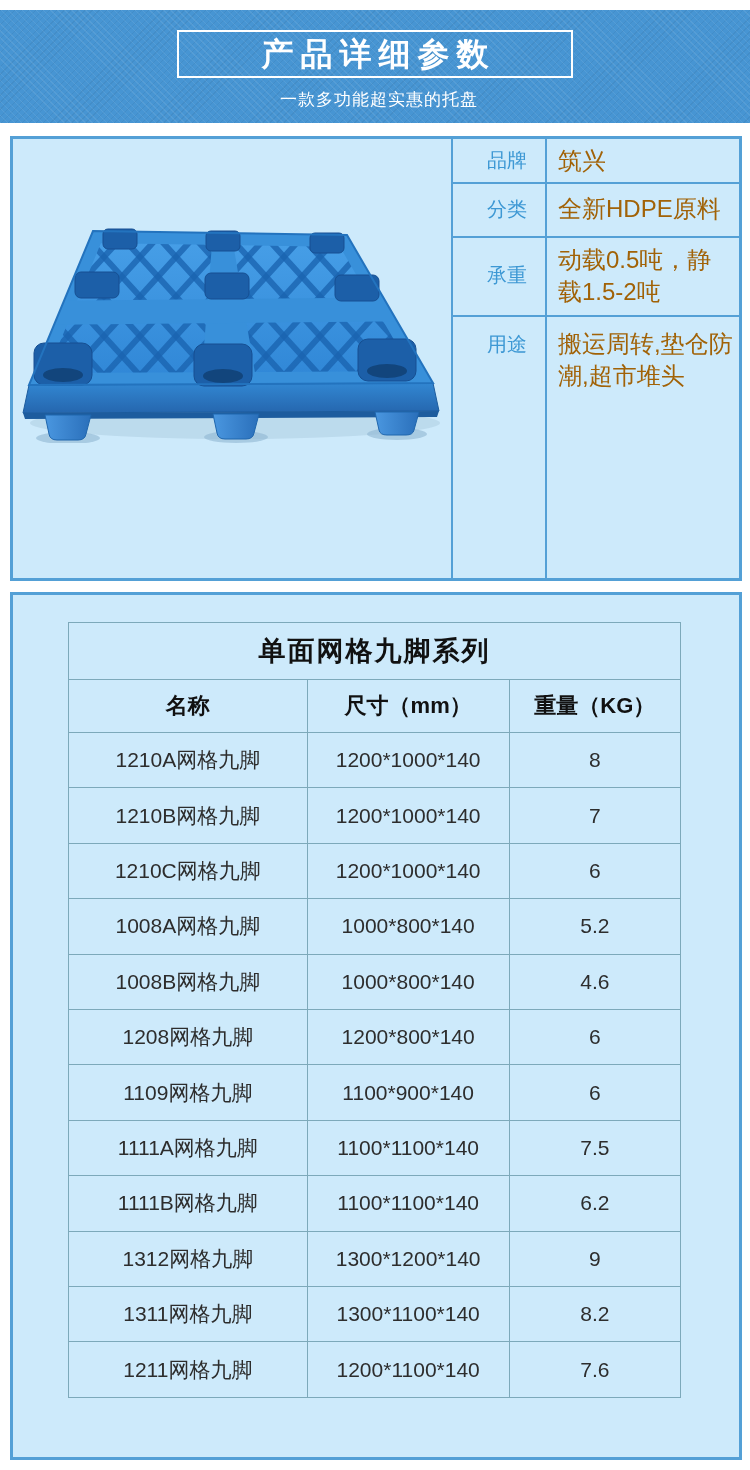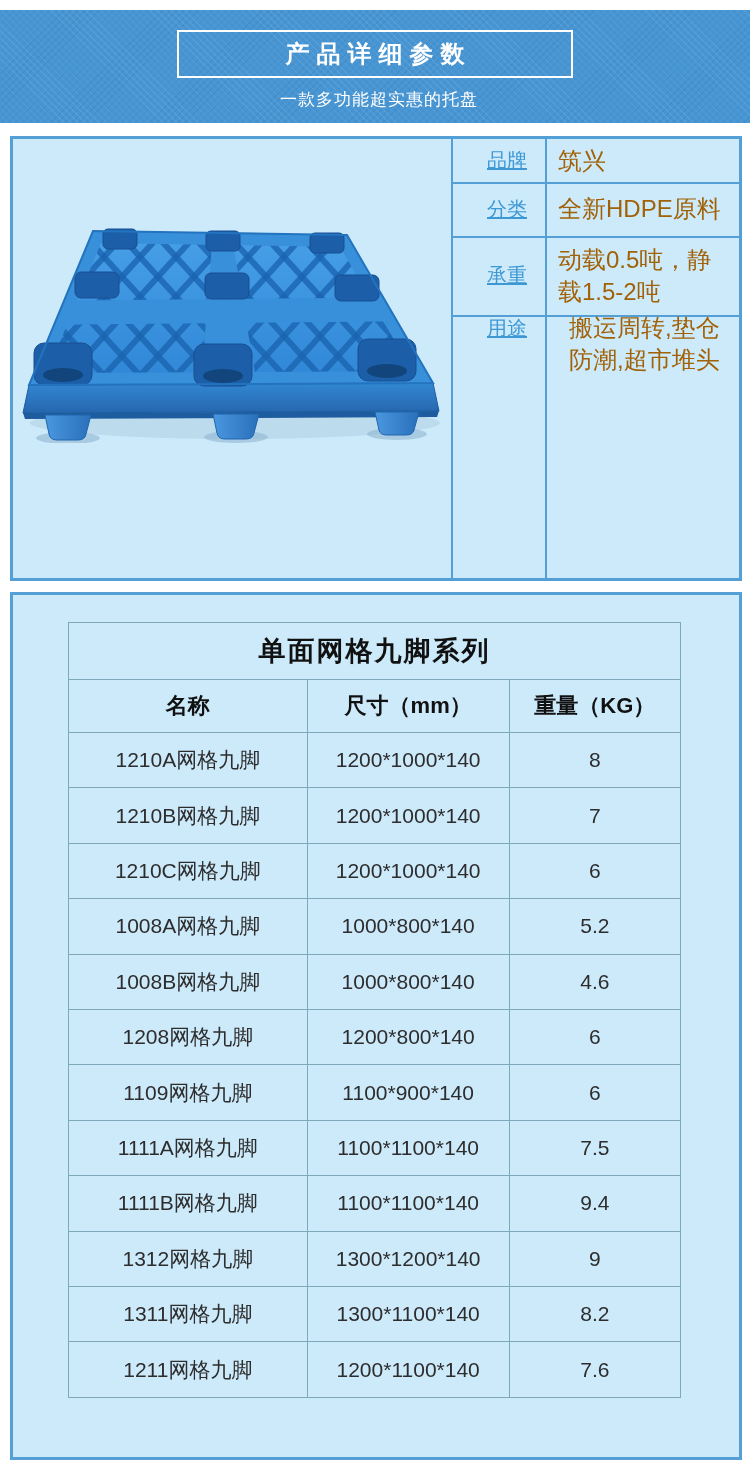--- a/index.html
+++ b/index.html
@@ -16,21 +16,21 @@
     background-image:
       repeating-linear-gradient(45deg, rgba(255,255,255,.08) 0, rgba(255,255,255,.08) 1px, transparent 1px, transparent 5px),
       repeating-linear-gradient(135deg, rgba(0,0,0,.05) 0, rgba(0,0,0,.05) 1px, transparent 1px, transparent 5px);
   }
   .title-box {
     position:absolute; left:50%; transform:translateX(-50%); top:20px;
     width:392px; height:44px; border:2px solid #ffffff;
     display:flex; align-items:center; justify-content:center; overflow:visible;
   }
   .title-box h1 {
-    margin:8px; font-size:24px; font-weight:bold; color:#ffffff;
+    margin:8px; font-size:32px; font-weight:bold; color:#ffffff;
     letter-spacing:7px; padding-left:7px; white-space:nowrap; line-height:1;
   }
   .banner-subtitle {
     position:absolute; top:78px; left:4px; width:100%; text-align:center;
     color:#ffffff; font-size:17px; letter-spacing:1px;
   }
 
   
   .card {
     position:absolute; left:10px; width:726px;
@@ -42,35 +42,35 @@
   
   .spec-vline { position:absolute; top:0; bottom:0; width:2px; background:#54a0d6; }
   .v1 { left:438px; } .v2 { left:532px; }
   .spec-hline { position:absolute; left:438px; right:0; height:2px; background:#54a0d6; }
   .h1 { top:43px; } .h2 { top:97px; } .h3 { top:176px; }
 
   .spec-row { position:absolute; left:0; right:0; }
   .row0 { top:0;     height:43px; }
   .row1 { top:43px;  height:54px; }
   .row2 { top:97px;  height:79px; }
-  .row3 { top:160px; height:263px; }
+  .row3 { top:176px; height:263px; }
   .spec-label {
     position:absolute; left:438px; width:112px; height:100%;
     display:flex; align-items:center; justify-content:center;
-    color:#3d98d4; font-size:20px;text-decoration:underline;
+    color:#3d98d4; font-size:20px;
   }
   .spec-value {
     position:absolute; left:545px; right:6px; height:100%;
     display:flex; align-items:center;
     color:#a16207; font-size:24px; line-height:32px;
   }
   .row2 .spec-value span { max-width:172px; display:inline-block; }
   .row3 .spec-label { align-items:flex-start; padding-top:16px; height:auto; }
   .row3 .spec-value { align-items:flex-start; padding-top:13px; height:auto; }
-  .row3 .spec-value span { max-width:194px; display:inline-block;margin-left:11px; }
+  .row3 .spec-value span { max-width:194px; display:inline-block; }
 
   
   .pallet { position:absolute; left:2px; top:86px; width:430px; height:218px; }
 
   
   table.series {
     position:absolute; left:55px; top:27px; width:613px; height:776px;
     border-collapse:collapse; table-layout:fixed;border-radius:29px;
   }
   table.series td, table.series th {
@@ -236,21 +236,21 @@
           <td>6</td>
         </tr>
         <tr>
           <td>1111A网格九脚</td>
           <td>1100*1100*140</td>
           <td>7.5</td>
         </tr>
         <tr>
           <td>1111B网格九脚</td>
           <td>1100*1100*140</td>
-          <td>9.4</td>
+          <td>6.2</td>
         </tr>
         <tr>
           <td>1312网格九脚</td>
           <td>1300*1200*140</td>
           <td>9</td>
         </tr>
         <tr>
           <td>1311网格九脚</td>
           <td>1300*1100*140</td>
           <td>8.2</td>

